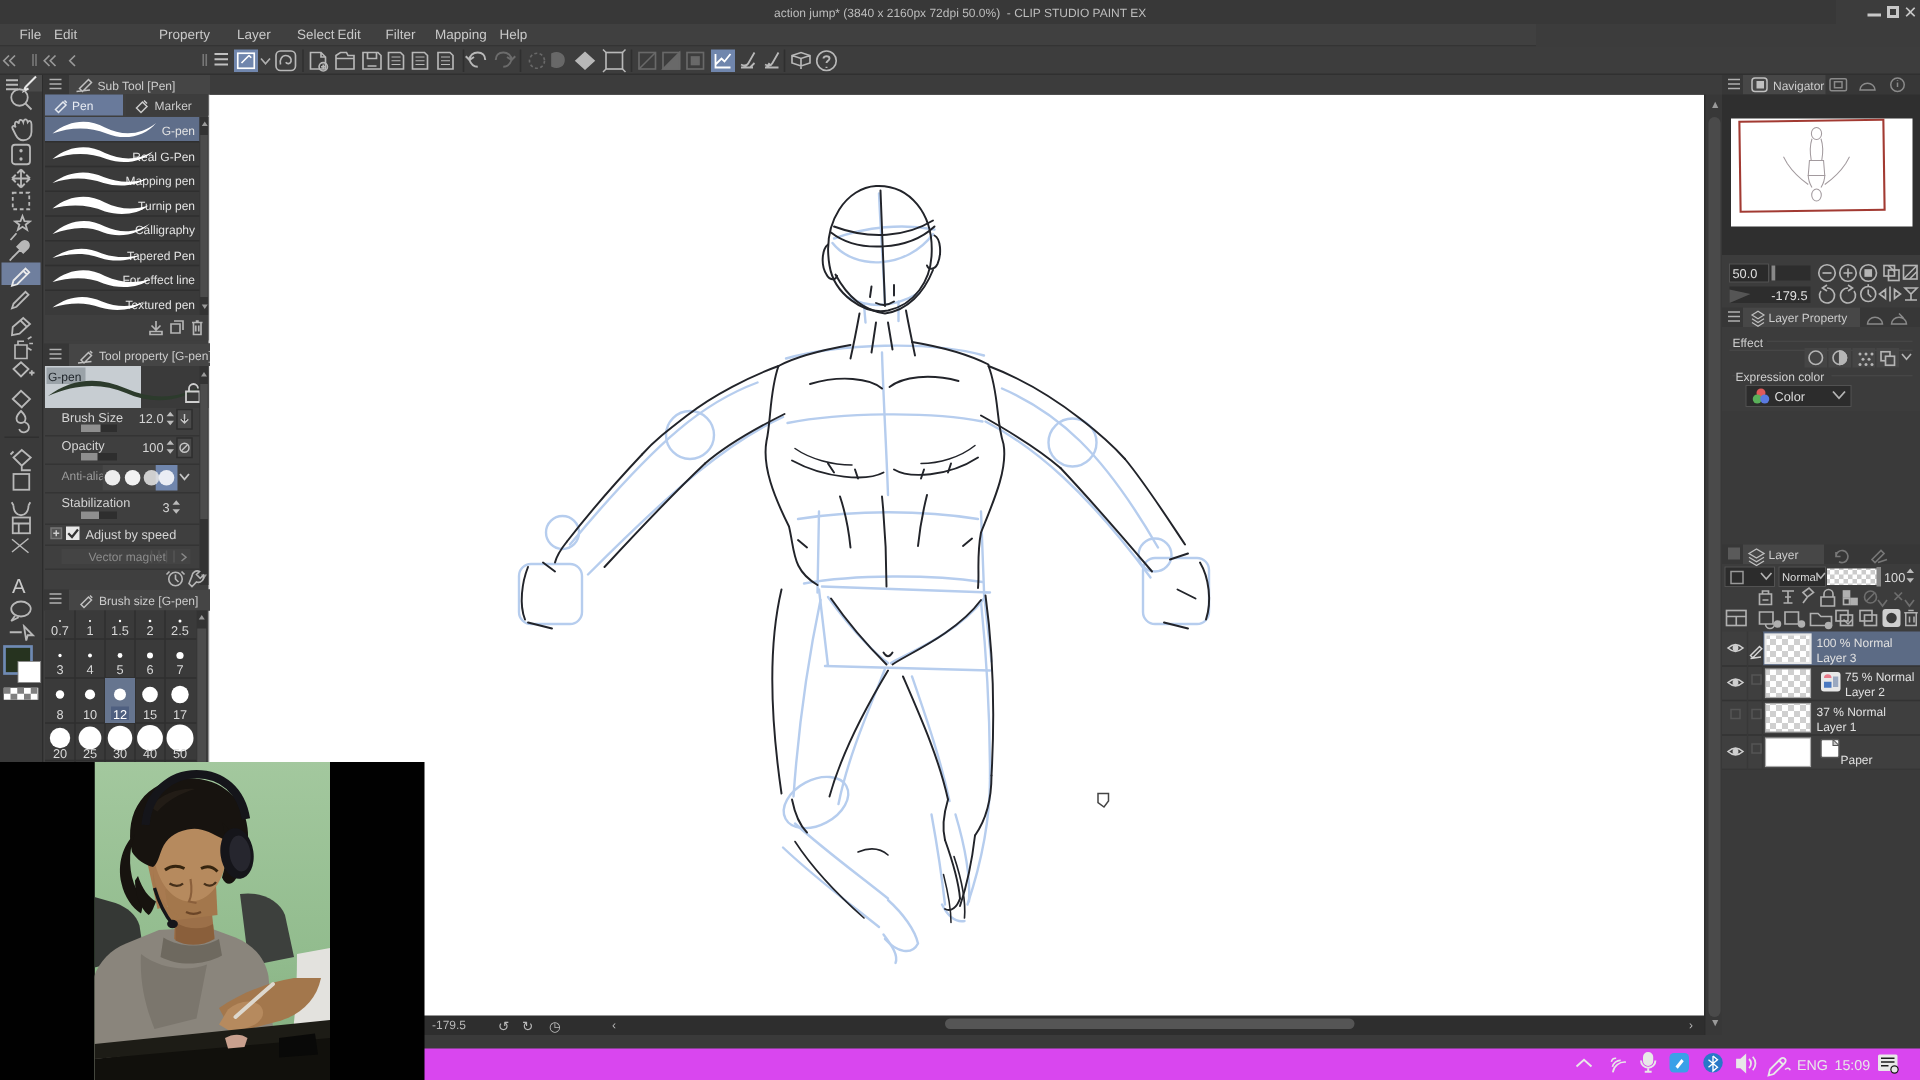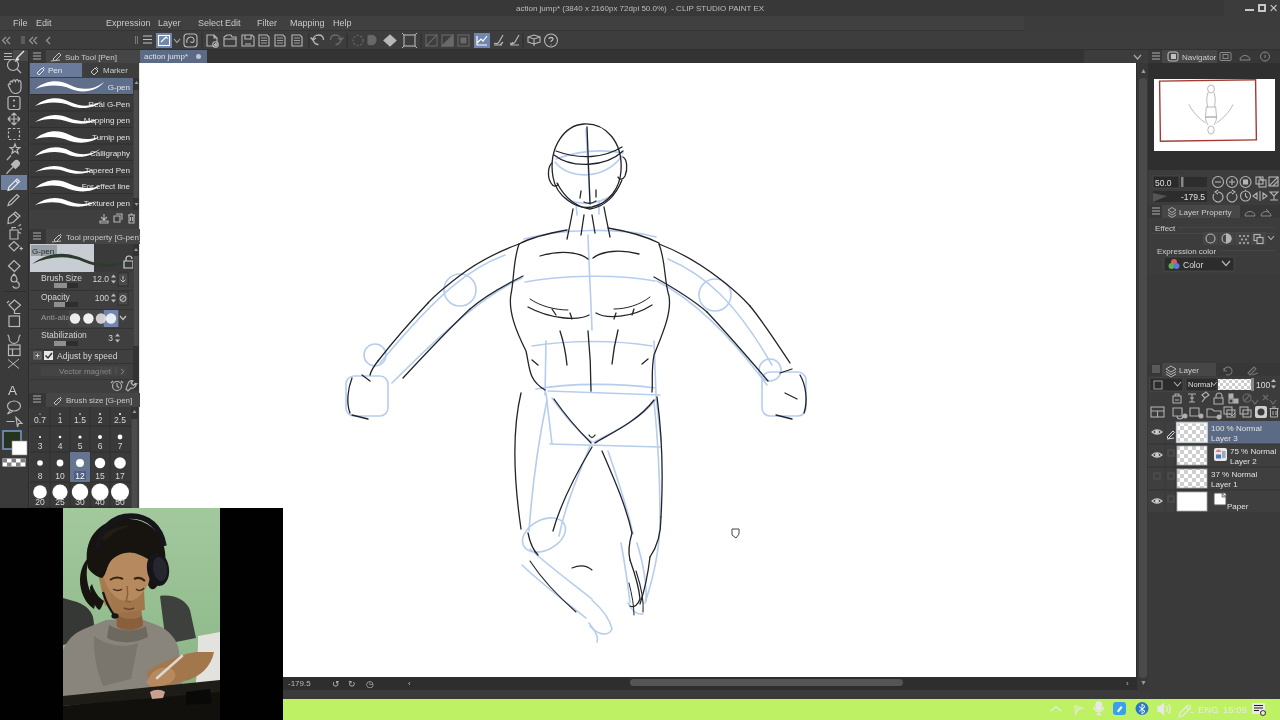--- a/index.html
+++ b/index.html
@@ -17,21 +17,21 @@
     <div class="abs" style="left:516px;top:4px;font-size:8px;color:#bdbdbd;">action jump* (3840 x 2160px 72dpi 50.0%)&nbsp; - CLIP STUDIO PAINT EX</div>
     <div class="abs" style="left:1245px;top:9px;width:9px;height:2px;background:#c8c8c8;"></div>
     <div class="abs" style="left:1258px;top:4px;width:8px;height:8px;border:2px solid #c8c8c8;"></div>
     <div class="abs" style="left:1269px;top:2px;color:#c8c8c8;font-size:11px;">✕</div>
   </div>
 
   <div class="abs" style="left:0;top:16px;width:1024px;height:15px;background:#404040;border-bottom:1px solid #343434;">
     <div class="abs txt" style="left:13px;top:2px;">File</div>
     <div class="abs txt" style="left:36px;top:2px;">Edit</div>
     <div class="abs txt" style="left:64px;top:18px;text-decoration:underline;">Story(P)</div>
-    <div class="abs txt" style="left:106px;top:2px;">Expression</div>
+    <div class="abs txt" style="left:106px;top:2px;">Property</div>
     <div class="abs txt" style="left:158px;top:2px;">Layer</div>
     <div class="abs txt" style="left:198px;top:2px;">Select</div>
     <div class="abs txt" style="left:225px;top:2px;">Edit</div>
     <div class="abs txt" style="left:257px;top:2px;">Filter</div>
     <div class="abs txt" style="left:290px;top:2px;">Mapping</div>
     <div class="abs txt" style="left:333px;top:2px;">Help</div>
   </div>
 
   <div class="abs" id="maintoolbar" style="left:0;top:31px;width:1280px;height:19px;background:#3d3d3d;border-bottom:1px solid #303030;">
     <svg width="1280" height="19">
@@ -342,29 +342,20 @@
           <text x="91" y="455">50</text>
       </g>
       <rect x="45" y="421" width="12" height="9" fill="#4e5f80"></rect>
       <text x="51" y="429" font-size="8.5" fill="#ffffff" text-anchor="middle">12</text>
       <rect x="102" y="357" width="7" height="151" fill="#333333"></rect>
       <rect x="102.5" y="369" width="6" height="133" fill="#4c4c4c"></rect>
       <path d="M103.5,363 l2,-3 l2,3 z" fill="#9a9a9a"></path>
     </svg>
   </div>
 
-  <div class="abs" style="left:140px;top:50px;width:944px;height:13px;background:#333333;">
-    <div class="abs" style="left:0;top:0;width:67px;height:13px;background:#5c6a85;">
-      <div class="abs" style="left:4px;top:2px;font-size:8px;color:#dde2ea;">action jump*</div>
-      <div class="abs" style="left:56px;top:4px;width:5px;height:5px;border-radius:50%;background:#c0c6d2;"></div>
-    </div>
-    <svg class="abs" style="left:992px;top:2px;" width="12" height="10">
-        <path d="M2,3 l3.5,4 l3.5,-4" stroke="#a9a9a9" stroke-width="1.2" fill="none"></path>
-      </svg>
-  </div>
 
   <div class="abs" id="canvas" style="left:140px;top:63px;width:996px;height:627px;background:#2e2e2e;overflow:hidden;">
     <svg width="996" height="627" viewBox="0 0 996 627">
       <polygon points="0,0 996,0 996,620 0,614" fill="#ffffff"></polygon>
       <g fill="none" stroke="#b6cdee" stroke-width="1.6" stroke-linecap="round">
 
         <path d="M446,66 C447,90 449,115 450,140"></path>
         <path d="M415,99 C430,118 465,116 482,93"></path>
         <path d="M416,96 C438,88 462,86 483,90"></path>
         <path d="M425,135 Q448,147 473,132"></path>
@@ -721,21 +712,21 @@
       <path d="M68,402 a2.5,2.5 0 1 1 5,0 z" fill="#e87a8a"></path>
       <rect x="68" y="404.5" width="5" height="4" fill="#4a78c0"></rect>
       <rect x="74" y="401" width="3.5" height="7" fill="#9aa8c0"></rect>
 
       <rect x="66" y="443" width="12" height="12" rx="1" fill="#ffffff" stroke="#555"></rect>
       <path d="M74,443 l4,4 l-4,0 z" fill="#c9c9c9" stroke="#555" stroke-width="0.7"></path>
       <rect x="0" y="463" width="132" height="186" fill="#3a3a3a"></rect>
     </svg>
   </div>
 
-  <div class="abs" id="taskbar" style="left:0;top:699px;width:1280px;height:21px;background:#bef264;text-align:center;">
+  <div class="abs" id="taskbar" style="left:0;top:699px;width:1280px;height:21px;background:#d946ef;text-align:center;">
     
     <svg width="1280" height="21">
       <g stroke="#e8e8e8" stroke-width="1.3" fill="none">
         <path d="M1051,12 l5,-4.5 l5,4.5"></path>
         <path d="M1072,13.5 a8,8 0 0 1 11,0 m-9,-3 a5.5,5.5 0 0 1 7,0 m-5.5,-3 a3,3 0 0 1 4,0" transform="rotate(-38 1077 10)" stroke-width="1.1"></path>
         <rect x="1096" y="3" width="5.5" height="8" rx="2.7" fill="#e8e8e8"></rect>
         <path d="M1094,8 a4.8,4.8 0 0 0 9.6,0 M1098.8,13 v2.5 M1096.5,15.5 h4.6"></path>
       </g>
       <rect x="1113" y="3" width="13" height="13" rx="3" fill="#3aa0e8"></rect>
       <path d="M1117,12 l4,-5 l1.5,1.5 l-4,5 z" fill="#ffffff"></path>

